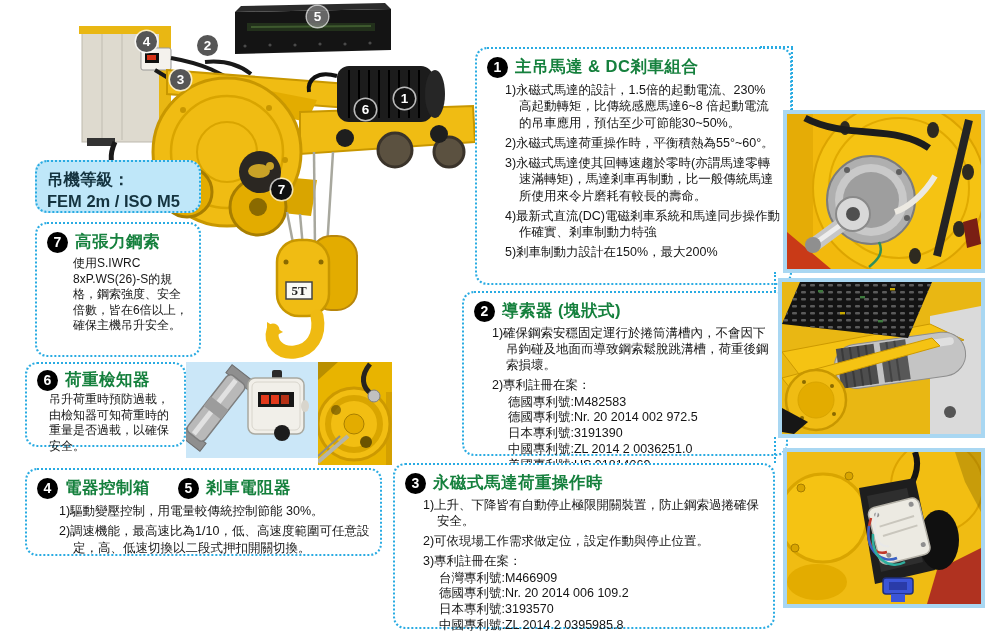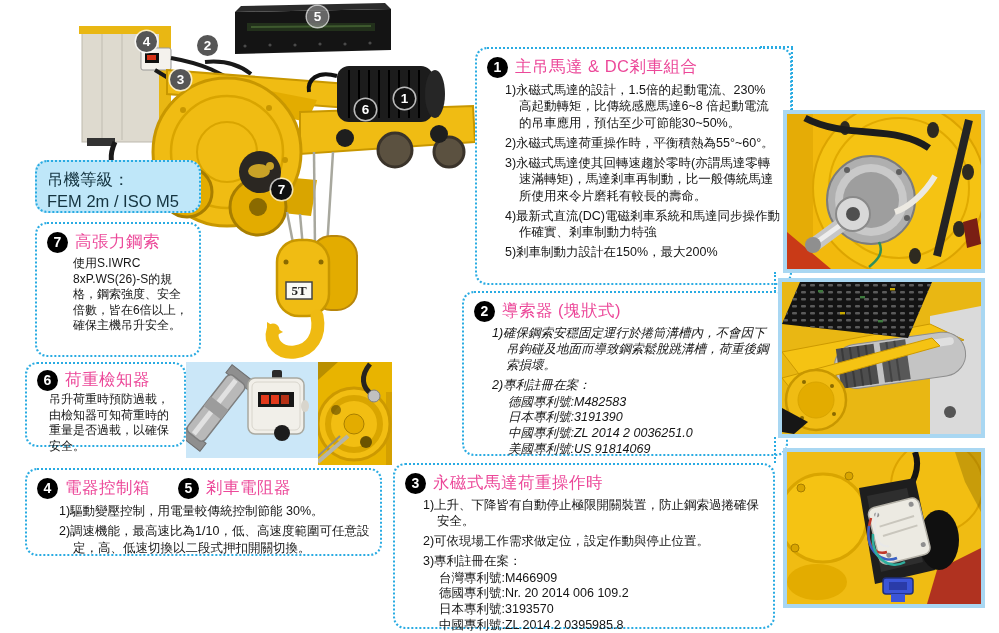--- a/index.html
+++ b/index.html
@@ -17,28 +17,28 @@
     border-radius:12px;
     background:#fff;
     padding:7px 9px 6px 10px;
   }
   .fbox .hdr{display:flex;align-items:center;gap:7px;margin:0 0 3px 0;}
   .cnum{
     flex:none;width:21px;height:21px;border-radius:50%;
     background:#000;color:#fff;font-weight:700;font-size:14px;
     display:flex;align-items:center;justify-content:center;line-height:1;
   }
-  .htitle{font-size:16.5px;font-weight:400;color:#ec4899;letter-spacing:.5px;white-space:nowrap;}
+  .htitle{font-size:16.5px;font-weight:700;color:#15803d;letter-spacing:.5px;white-space:nowrap;}
   .body-txt{font-size:12.5px;line-height:1.3;color:#151515;}
   .item{padding-left:14px;text-indent:-14px;margin:4px 0 1px 0;}
   .patent{padding-left:16px;margin:0;}
   
   .badge{
     background:#BFE7F9;border:2px dotted #29ABE2;border-radius:12px;
-    padding:6px 10px;color:#14333F;font-weight:400;font-size:16.5px;line-height:1.35;
+    padding:6px 10px;color:#14333F;font-weight:700;font-size:16.5px;line-height:1.35;
   }
   
   .photo{border:4px solid #A9D7F2;background:#F2B90D;overflow:hidden;}
   .photo svg{display:block;}
   
   .marker{
     position:absolute;width:21px;height:21px;border-radius:50%;
     color:#fff;font-weight:700;font-size:13.5px;
     display:flex;align-items:center;justify-content:center;line-height:1;
     z-index:5;
@@ -251,24 +251,25 @@
     <div class="item">4)最新式直流(DC)電磁剎車系統和馬達同步操作動作確實、剎車制動力特強</div>
     <div class="item">5)剎車制動力設計在150%，最大200%</div>
   </div>
 </div>
 
 <div class="abs fbox" style="left:462px;top:291px;width:326px;height:165px;">
   <div class="hdr">
     <span class="cnum">2</span>
     <span class="htitle">導索器 (塊狀式)</span>
   </div>
-  <div class="body-txt" style="padding-left:18px;line-height:1.27;font-style:italic;">
+  <div class="body-txt" style="padding-left:18px;line-height:1.27;">
     <div class="item">1)確保鋼索安穩固定運行於捲筒溝槽內，不會因下吊鉤碰及地面而導致鋼索鬆脫跳溝槽，荷重後鋼索損壞。</div>
     <div class="item">2)專利註冊在案：</div>
     <div class="patent">德國專利號:M482583</div>
+    <div class="patent">德國專利號:Nr. 20 2014 002 972.5</div>
     <div class="patent">日本專利號:3191390</div>
     <div class="patent">中國專利號:ZL 2014 2 0036251.0</div>
     <div class="patent">美國專利號:US 91814069</div>
   </div>
 </div>
 
 <div class="abs fbox" style="left:393px;top:463px;width:382px;height:166px;">
   <div class="hdr">
     <span class="cnum">3</span>
     <span class="htitle">永磁式馬達荷重操作時</span>

